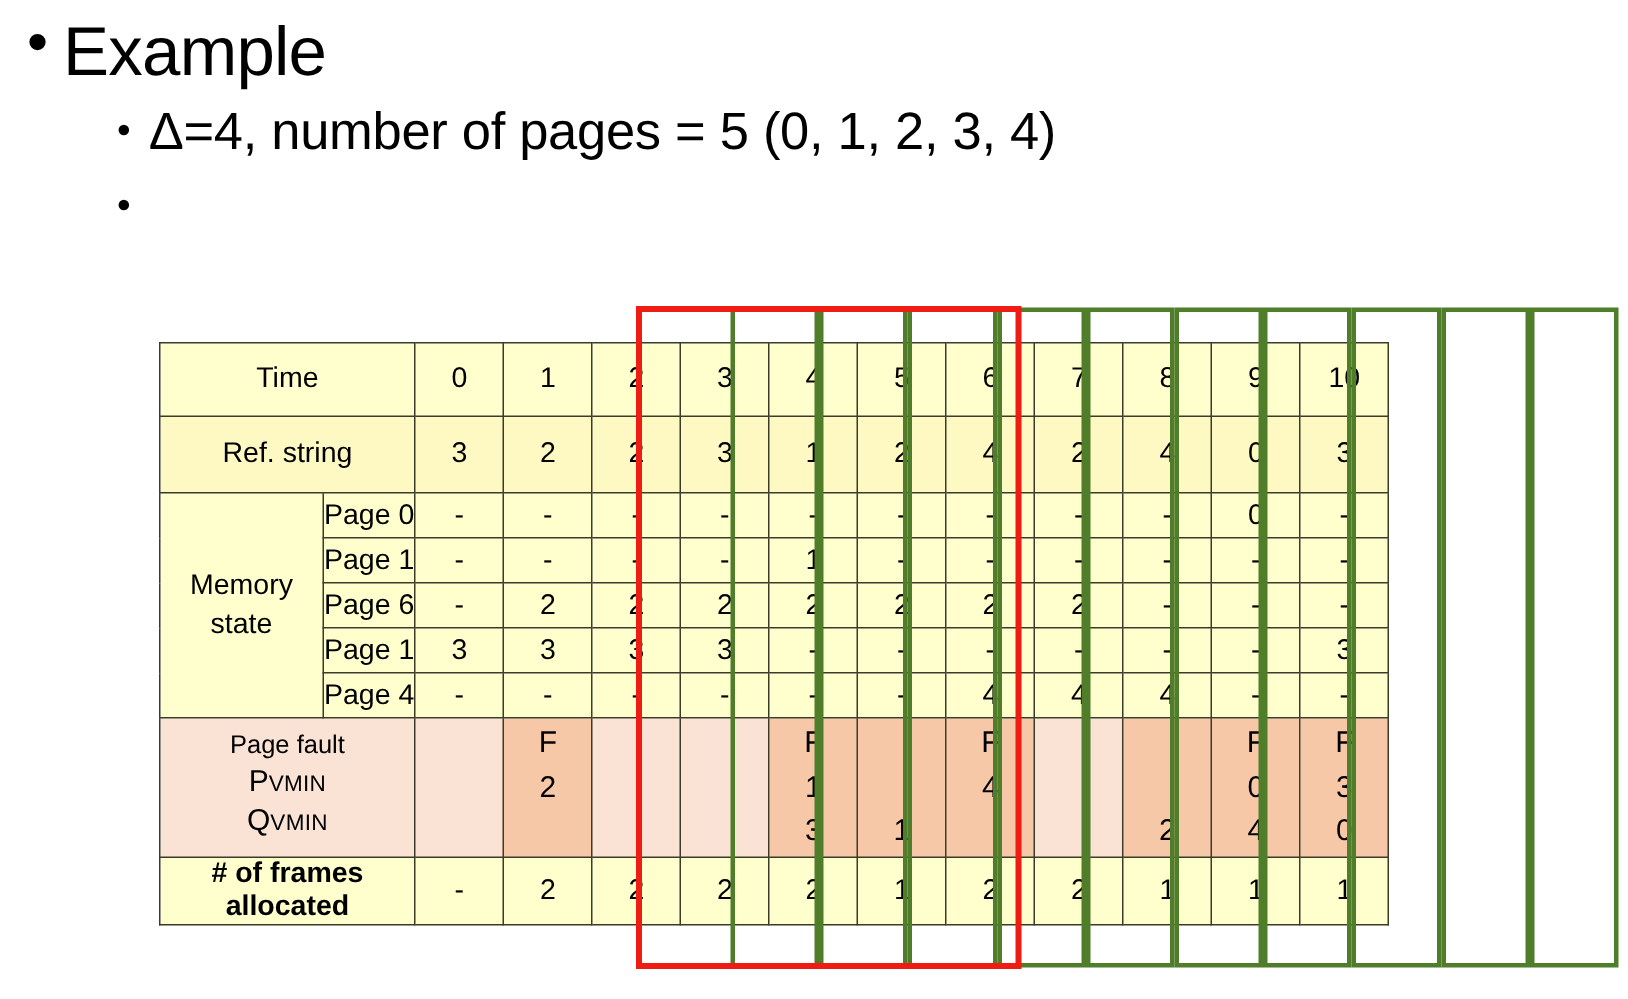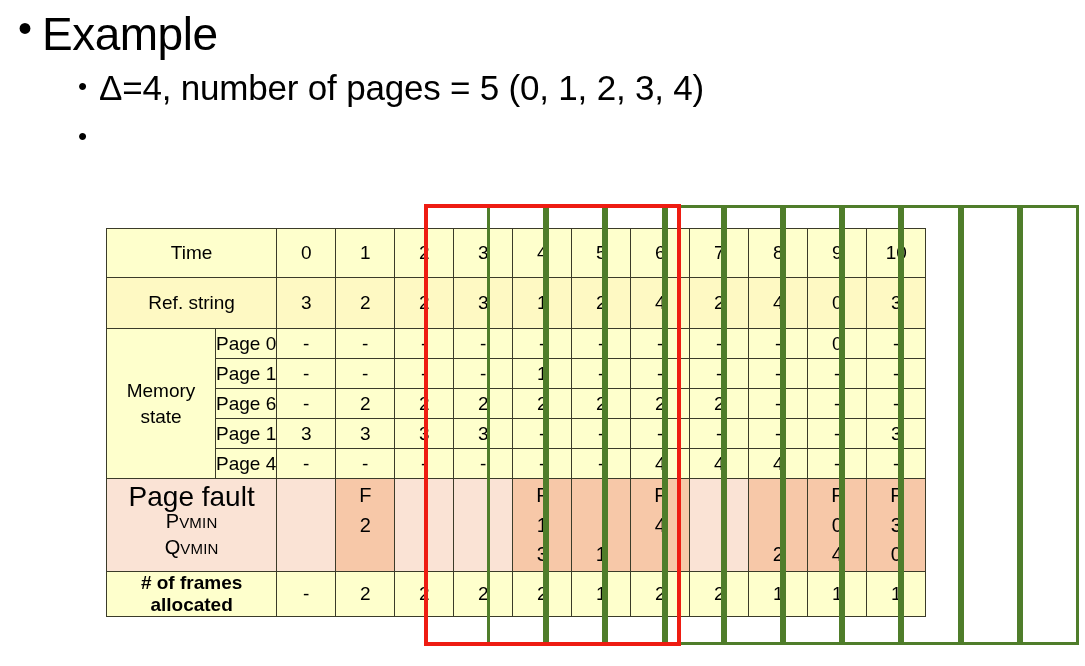--- a/index.html
+++ b/index.html
@@ -40,21 +40,21 @@
   td.row-ref{height:50px;font-size:20px;}
   td.mem-lbl{font-size:20px;line-height:26px;margin-top:28px;}
   td.page-lbl{height:29px;font-size:19px;text-align:center;}
   td.mem-cell{height:29px;font-size:19px;}
   td.pf-lbl{height:92px;}
   td.pf-cell{height:92px;}
   td.frames{height:42px;font-size:20px;}
   td.frames-lbl{font-size:20px;font-weight:bold;}
 
   .pf-label-inner{display:flex;flex-direction:column;align-items:center;justify-content:flex-start;height:92px;padding-top:5px;box-sizing:border-box;}
-  .pf-label-inner .l1{font-size:28px;line-height:25px;}
+  .pf-label-inner .l1{font-size:17px;line-height:25px;}
   .pf-label-inner .l2,.pf-label-inner .l3{font-size:20px;line-height:24px;}
   .sc{font-size:15px;letter-spacing:0.2px;}
 
   .pf-stack{display:flex;flex-direction:column;align-items:center;justify-content:space-between;height:92px;padding:4px 0 4px 0;box-sizing:border-box;}
   .pf-stack span{display:block;line-height:25px;font-size:20px;height:25px;}
   .pf-stack span.empty{visibility:hidden;}
 
   
   .overlay{position:absolute;pointer-events:none;}
   .red-box{

